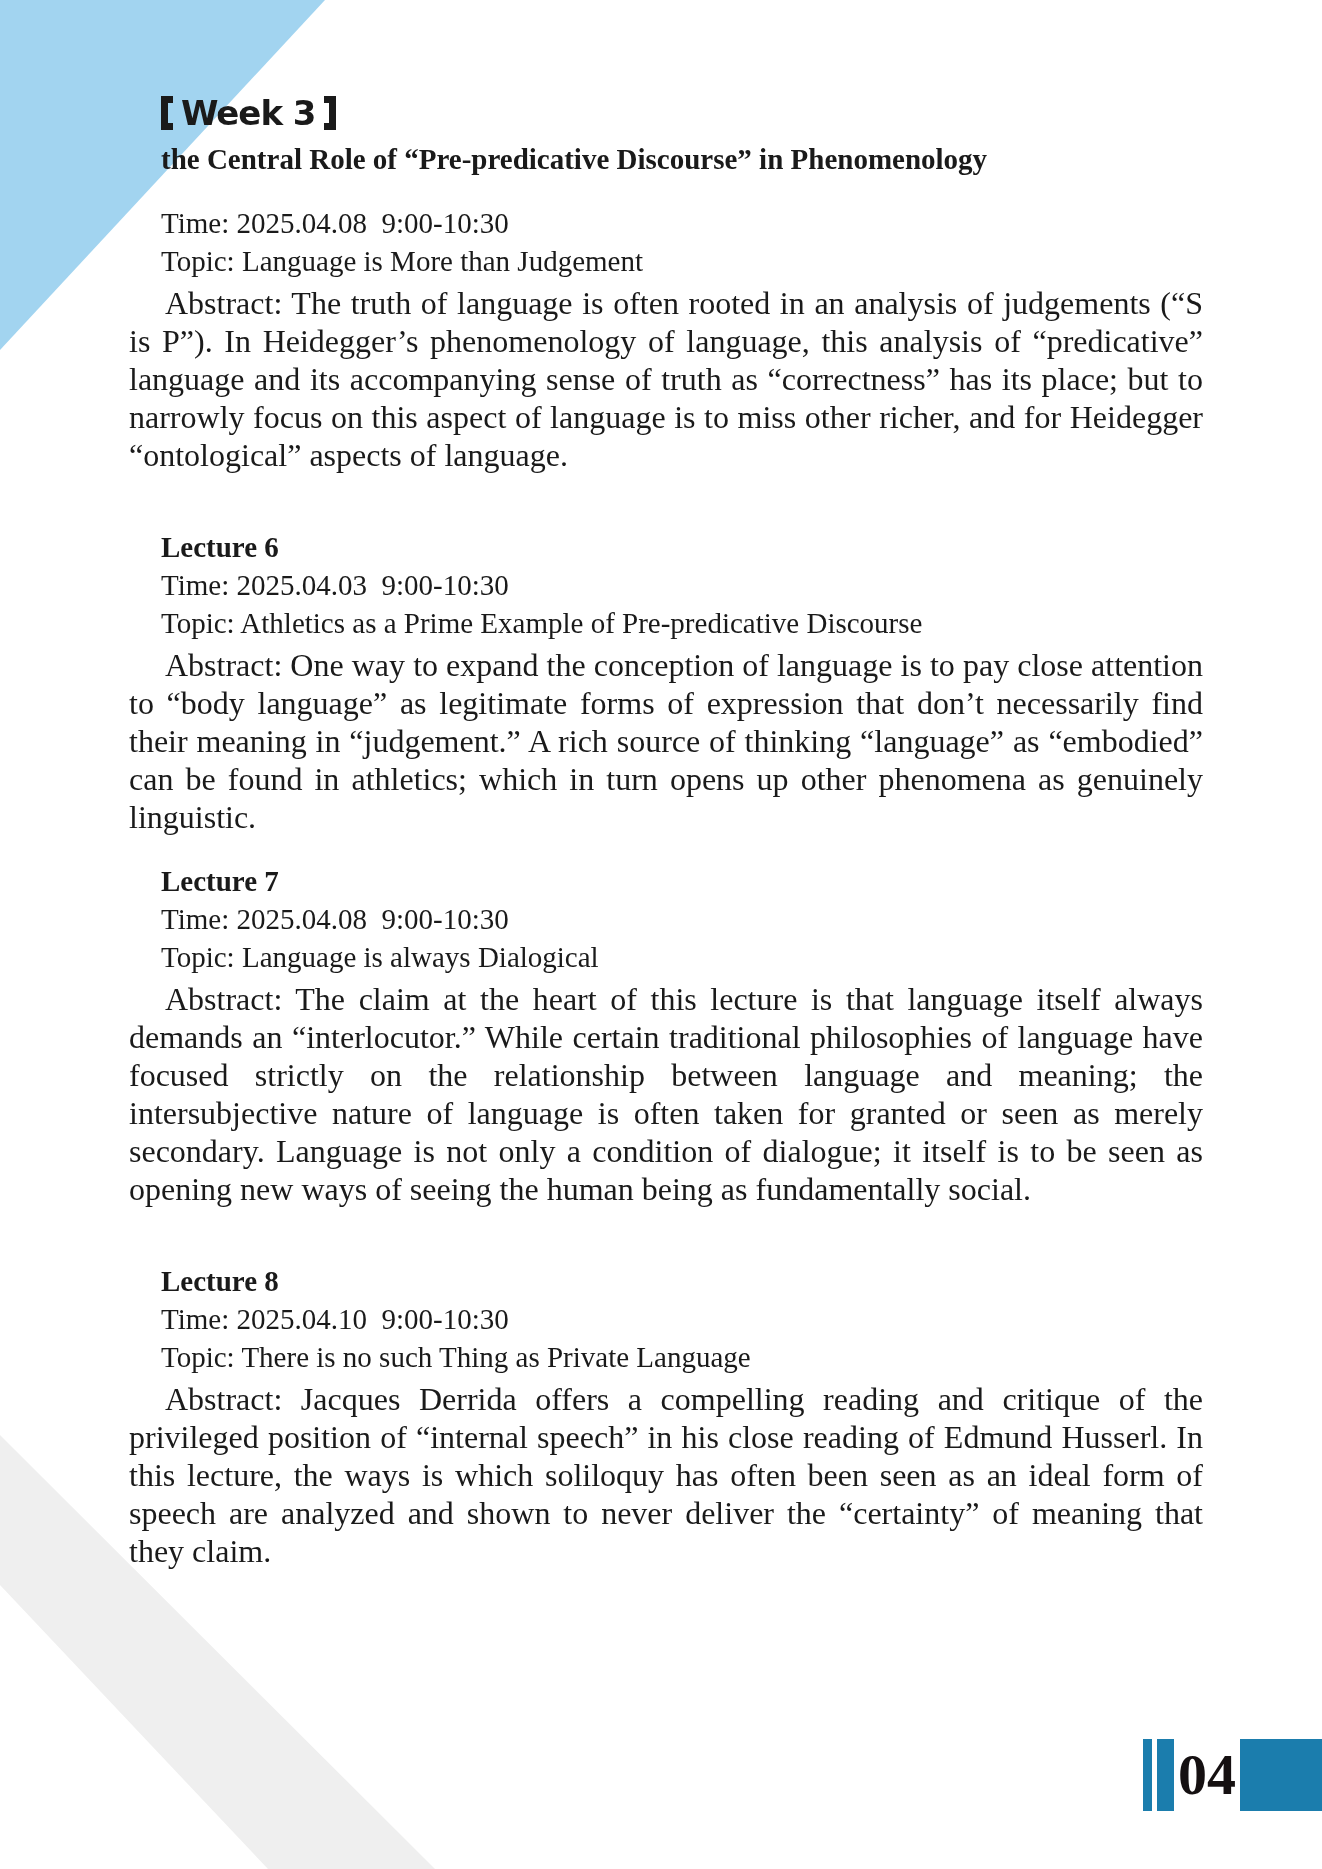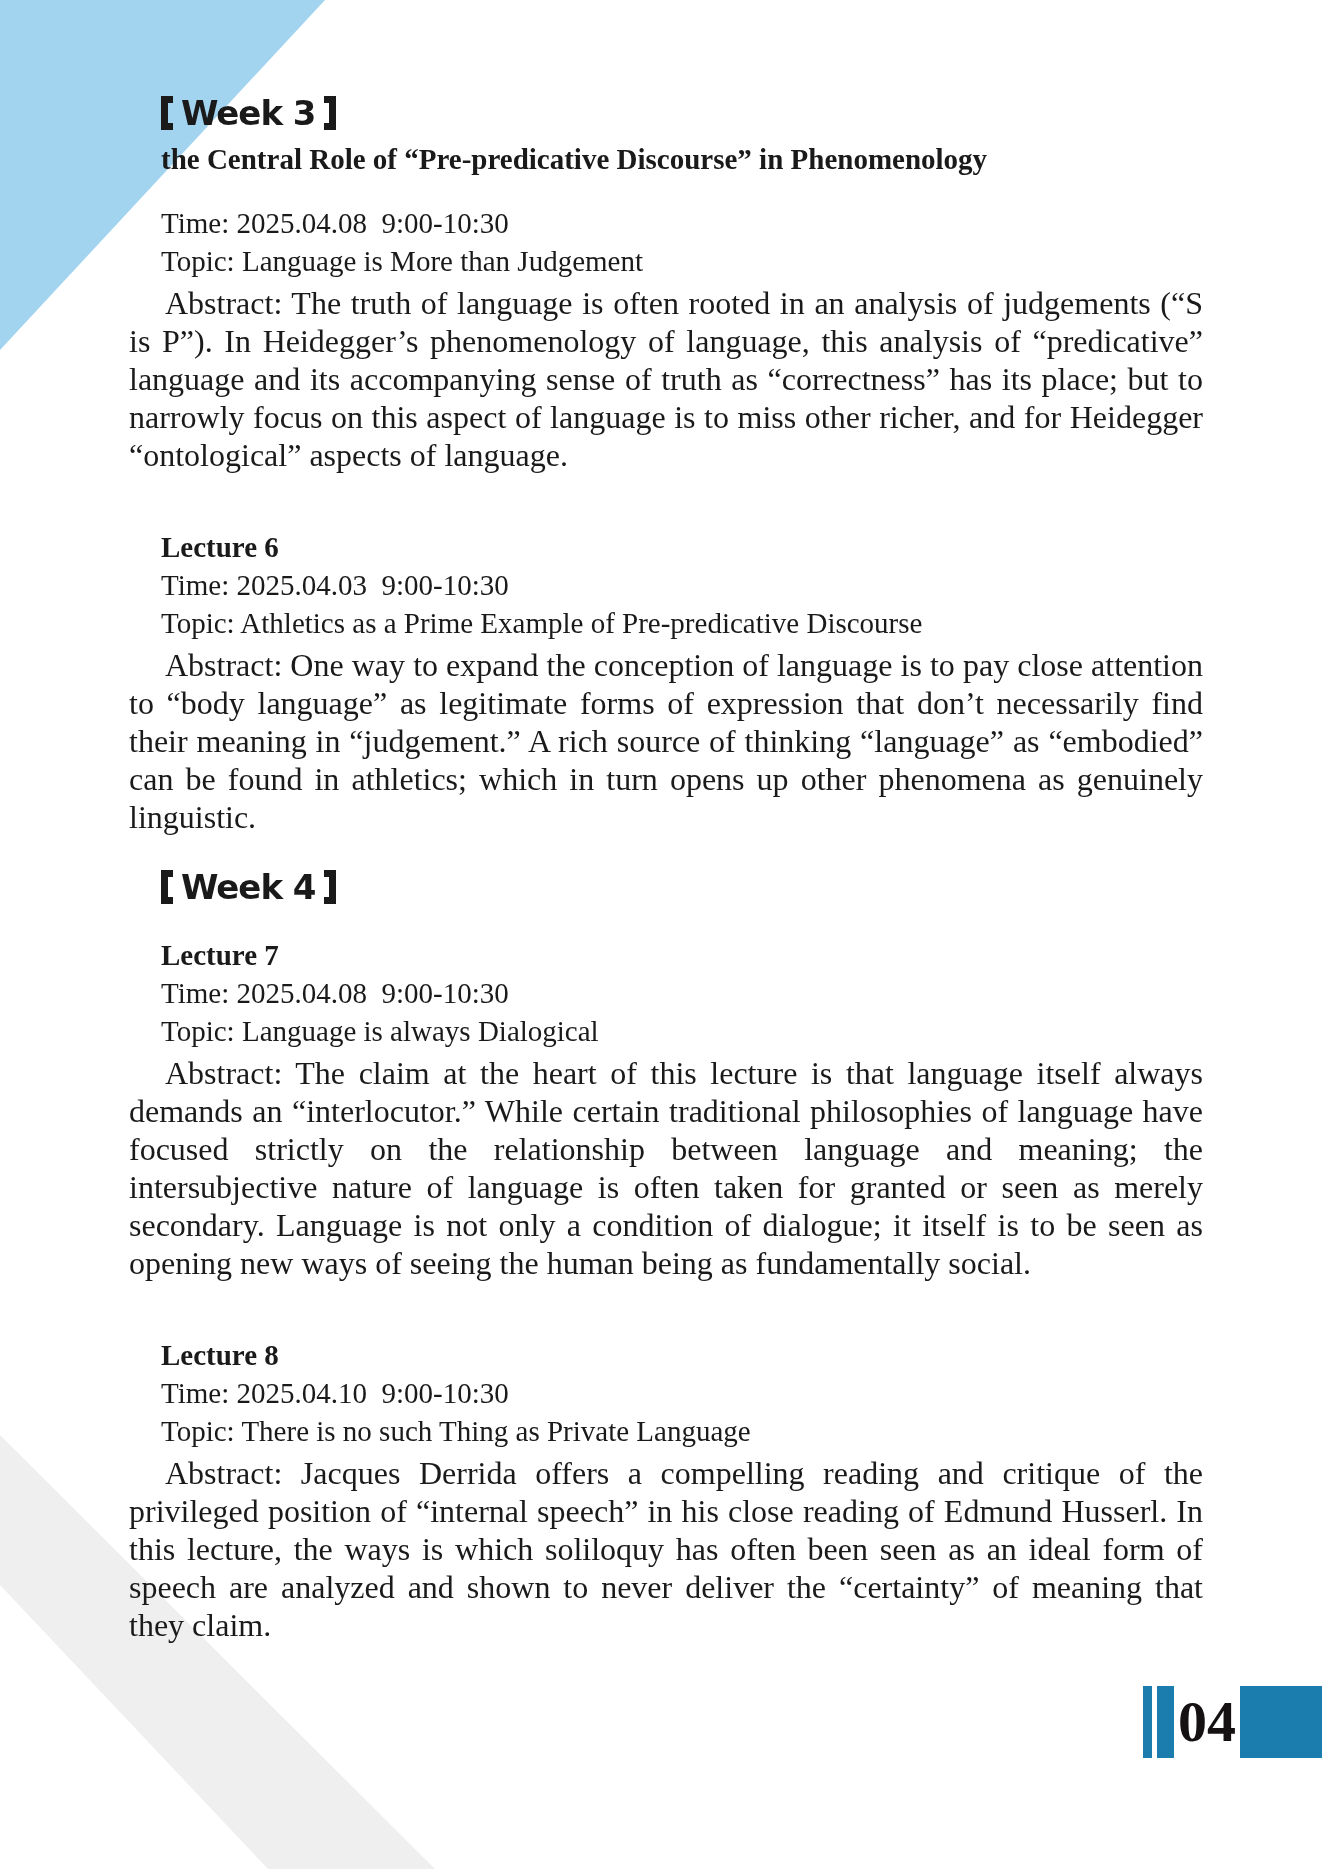--- a/index.html
+++ b/index.html
@@ -32,21 +32,21 @@
     margin:4px 0 0;padding-left:36px;font-size:29px;font-weight:bold;line-height:38px;
   }
   .lecture{margin-top:54px;}
   .lecture.first{margin-top:26px;}
   .lecture-title{margin:0;padding-left:36px;font-size:29px;font-weight:bold;line-height:38px;}
   .line{margin:0;padding-left:36px;font-size:29px;line-height:38px;white-space:pre-wrap;}
   .abstract{
     margin:4px;font-size:32px;line-height:38px;text-align:justify;text-indent:36px;
   }
   
-  .pagenum-group{position:absolute;top:1686px;right:0;height:72px;display:flex;align-items:flex-start;}
+  .pagenum-group{position:absolute;top:1739px;right:0;height:72px;display:flex;align-items:flex-start;}
   .pn-bar{background:#1b7dad;height:72px;}
   .pn-bar.thin{width:9px;margin-right:5px;}
   .pn-bar.thick{width:17px;}
   .pn-number{
     font-family:"Liberation Serif","DejaVu Serif",serif;font-weight:bold;font-size:58px;
     line-height:72px;color:#151011;padding:0 4px;
   }
   .pn-block{background:#1b7dad;width:82px;height:72px;}
 </style>
 </head>
@@ -73,25 +73,20 @@
 
     <article class="lecture">
       <h3 class="lecture-title">Lecture 6</h3>
       <p class="line">Time: 2025.04.03  9:00-10:30</p>
       <p class="line">Topic: Athletics as a Prime Example of Pre-predicative Discourse</p>
       <p class="abstract">Abstract: One way to expand the conception of language is to pay close attention to “body language” as legitimate forms of expression that don’t necessarily find their meaning in “judgement.” A rich source of thinking “language” as “embodied” can be found in athletics; which in turn opens up other phenomena as genuinely linguistic.</p>
     </article>
   </section>
 
   <section>
-    <h1 class="week-head-row" id="week4-head">
-      <span class="wbr wbr-l"></span>
-      <span>Week 4</span>
-      <span class="wbr wbr-r"></span>
-    </h1>
 
     <article class="lecture first">
       <h3 class="lecture-title">Lecture 7</h3>
       <p class="line">Time: 2025.04.08  9:00-10:30</p>
       <p class="line">Topic: Language is always Dialogical</p>
       <p class="abstract">Abstract: The claim at the heart of this lecture is that language itself always demands an “interlocutor.” While certain traditional philosophies of language have focused strictly on the relationship between language and meaning; the intersubjective nature of language is often taken for granted or seen as merely secondary. Language is not only a condition of dialogue; it itself is to be seen as opening new ways of seeing the human being as fundamentally social.</p>
     </article>
 
     <article class="lecture">
       <h3 class="lecture-title">Lecture 8</h3>

